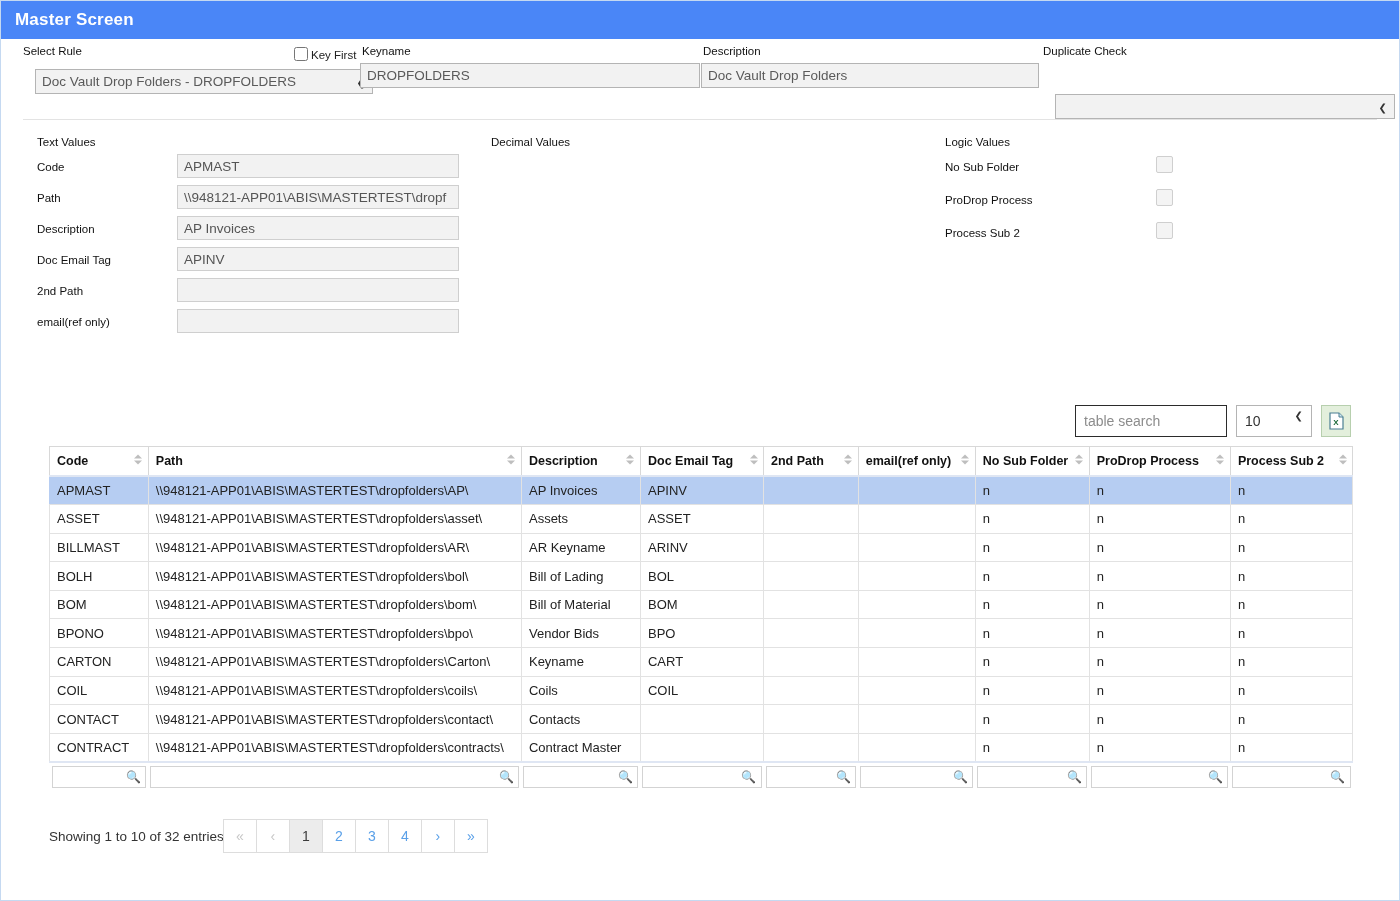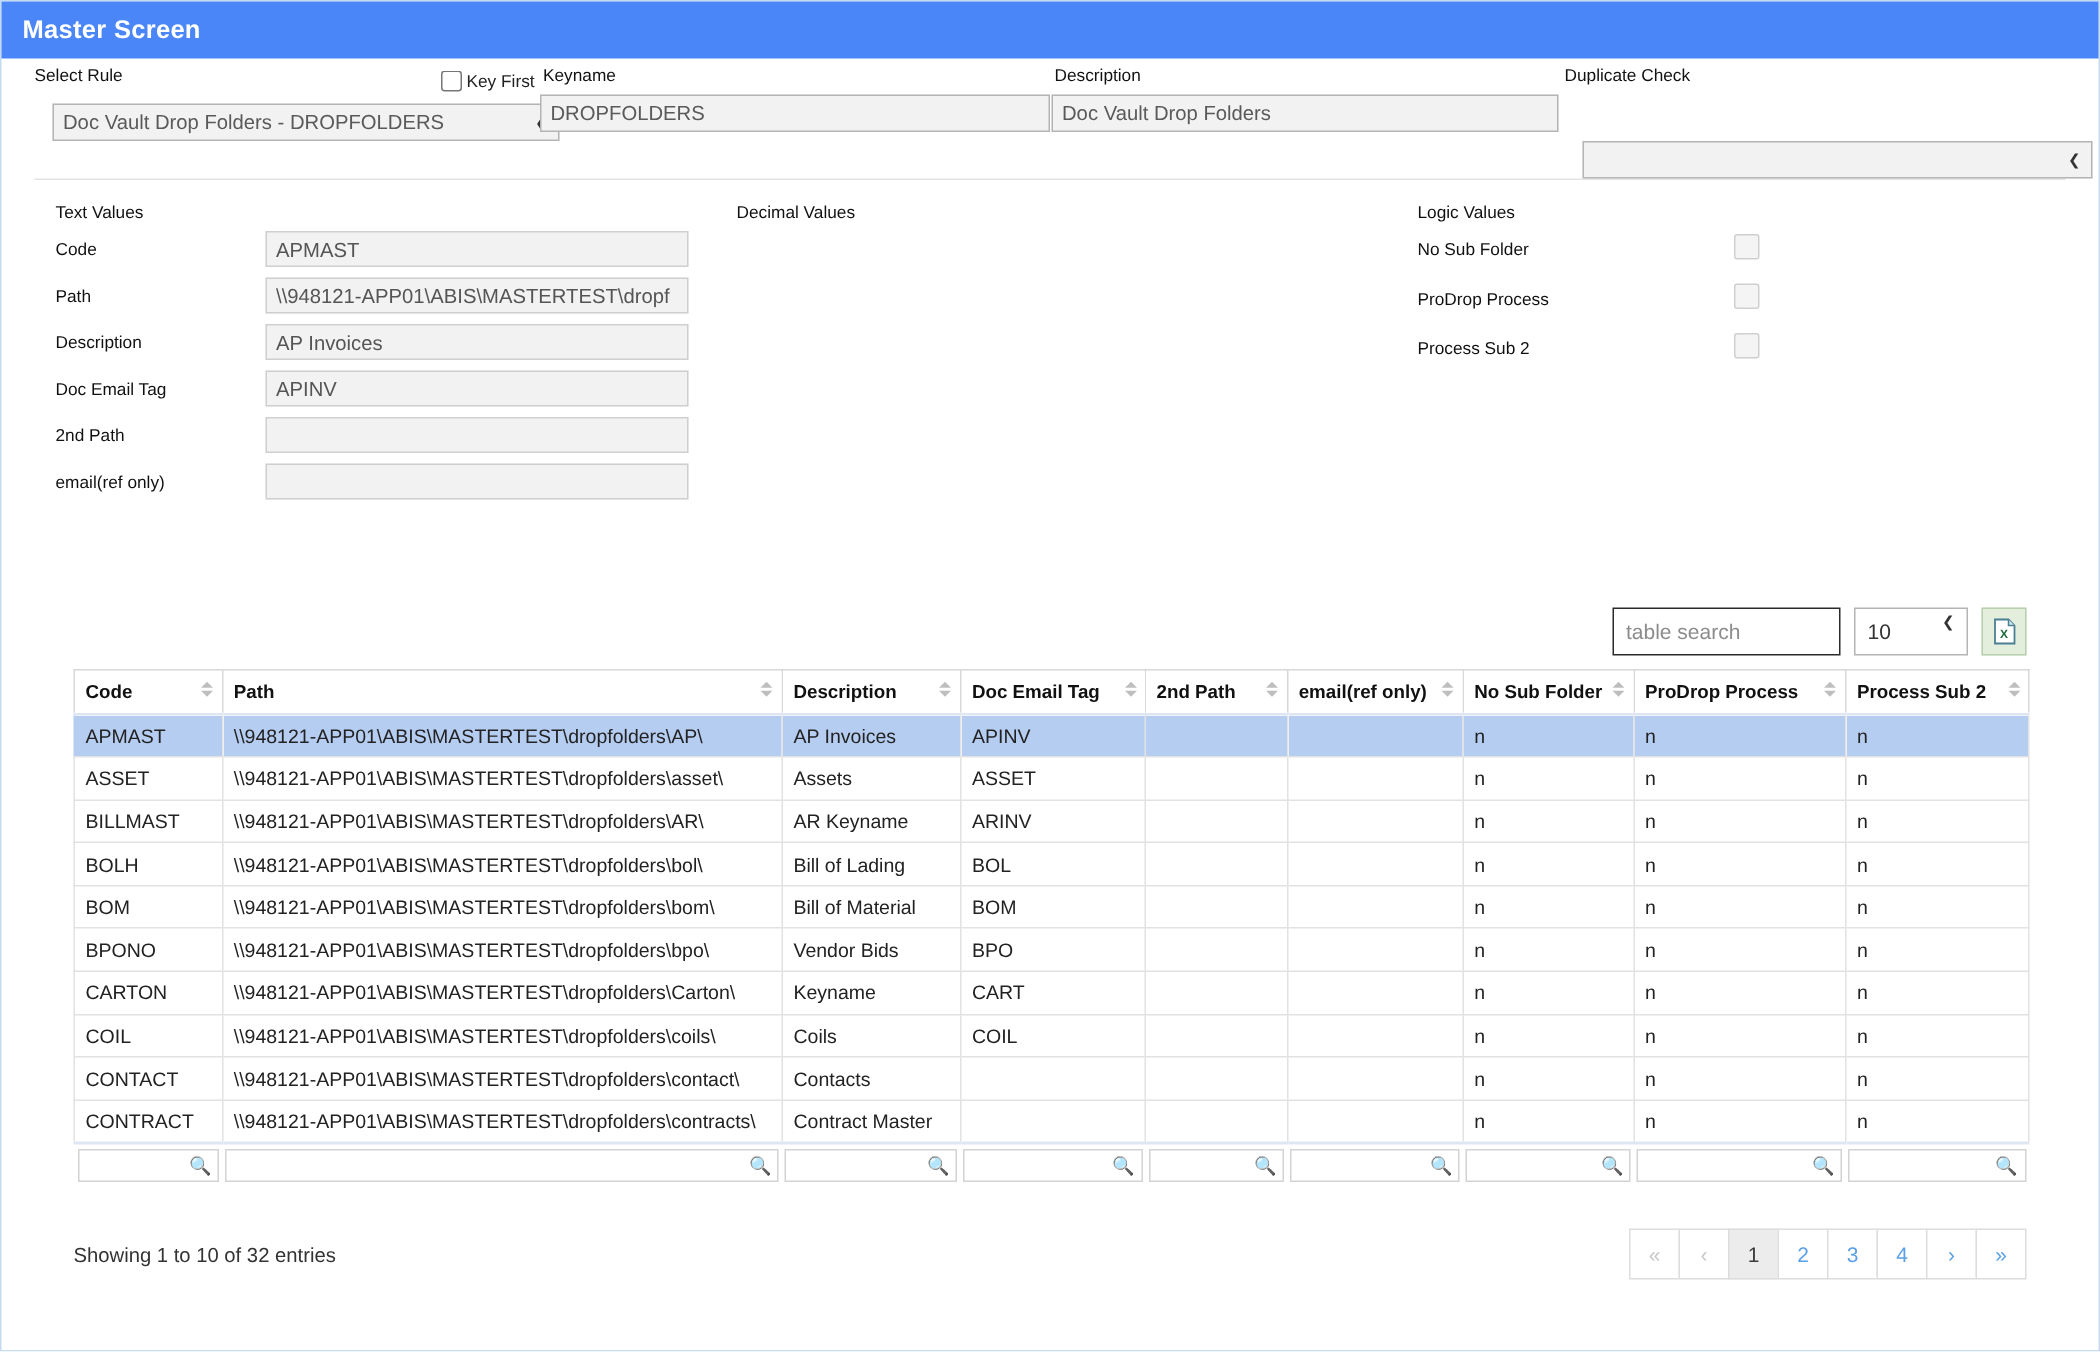--- a/index.html
+++ b/index.html
@@ -252,21 +252,20 @@
     line-height: 1;
   }
 
   
   .bottombar {
     position: absolute;
     left: 48px; right: 48px;
     top: 818px;
     display: flex;
     align-items: center;
-    justify-content: space-between;
   }
   .showing {
     font-size: 13.5px;
     color: #333;
   }
   .pager { display: flex; }
   .pager a {
     min-width: 34px; height: 34px;
     border: 1px solid #dddddd;
     margin-left: -1px;

